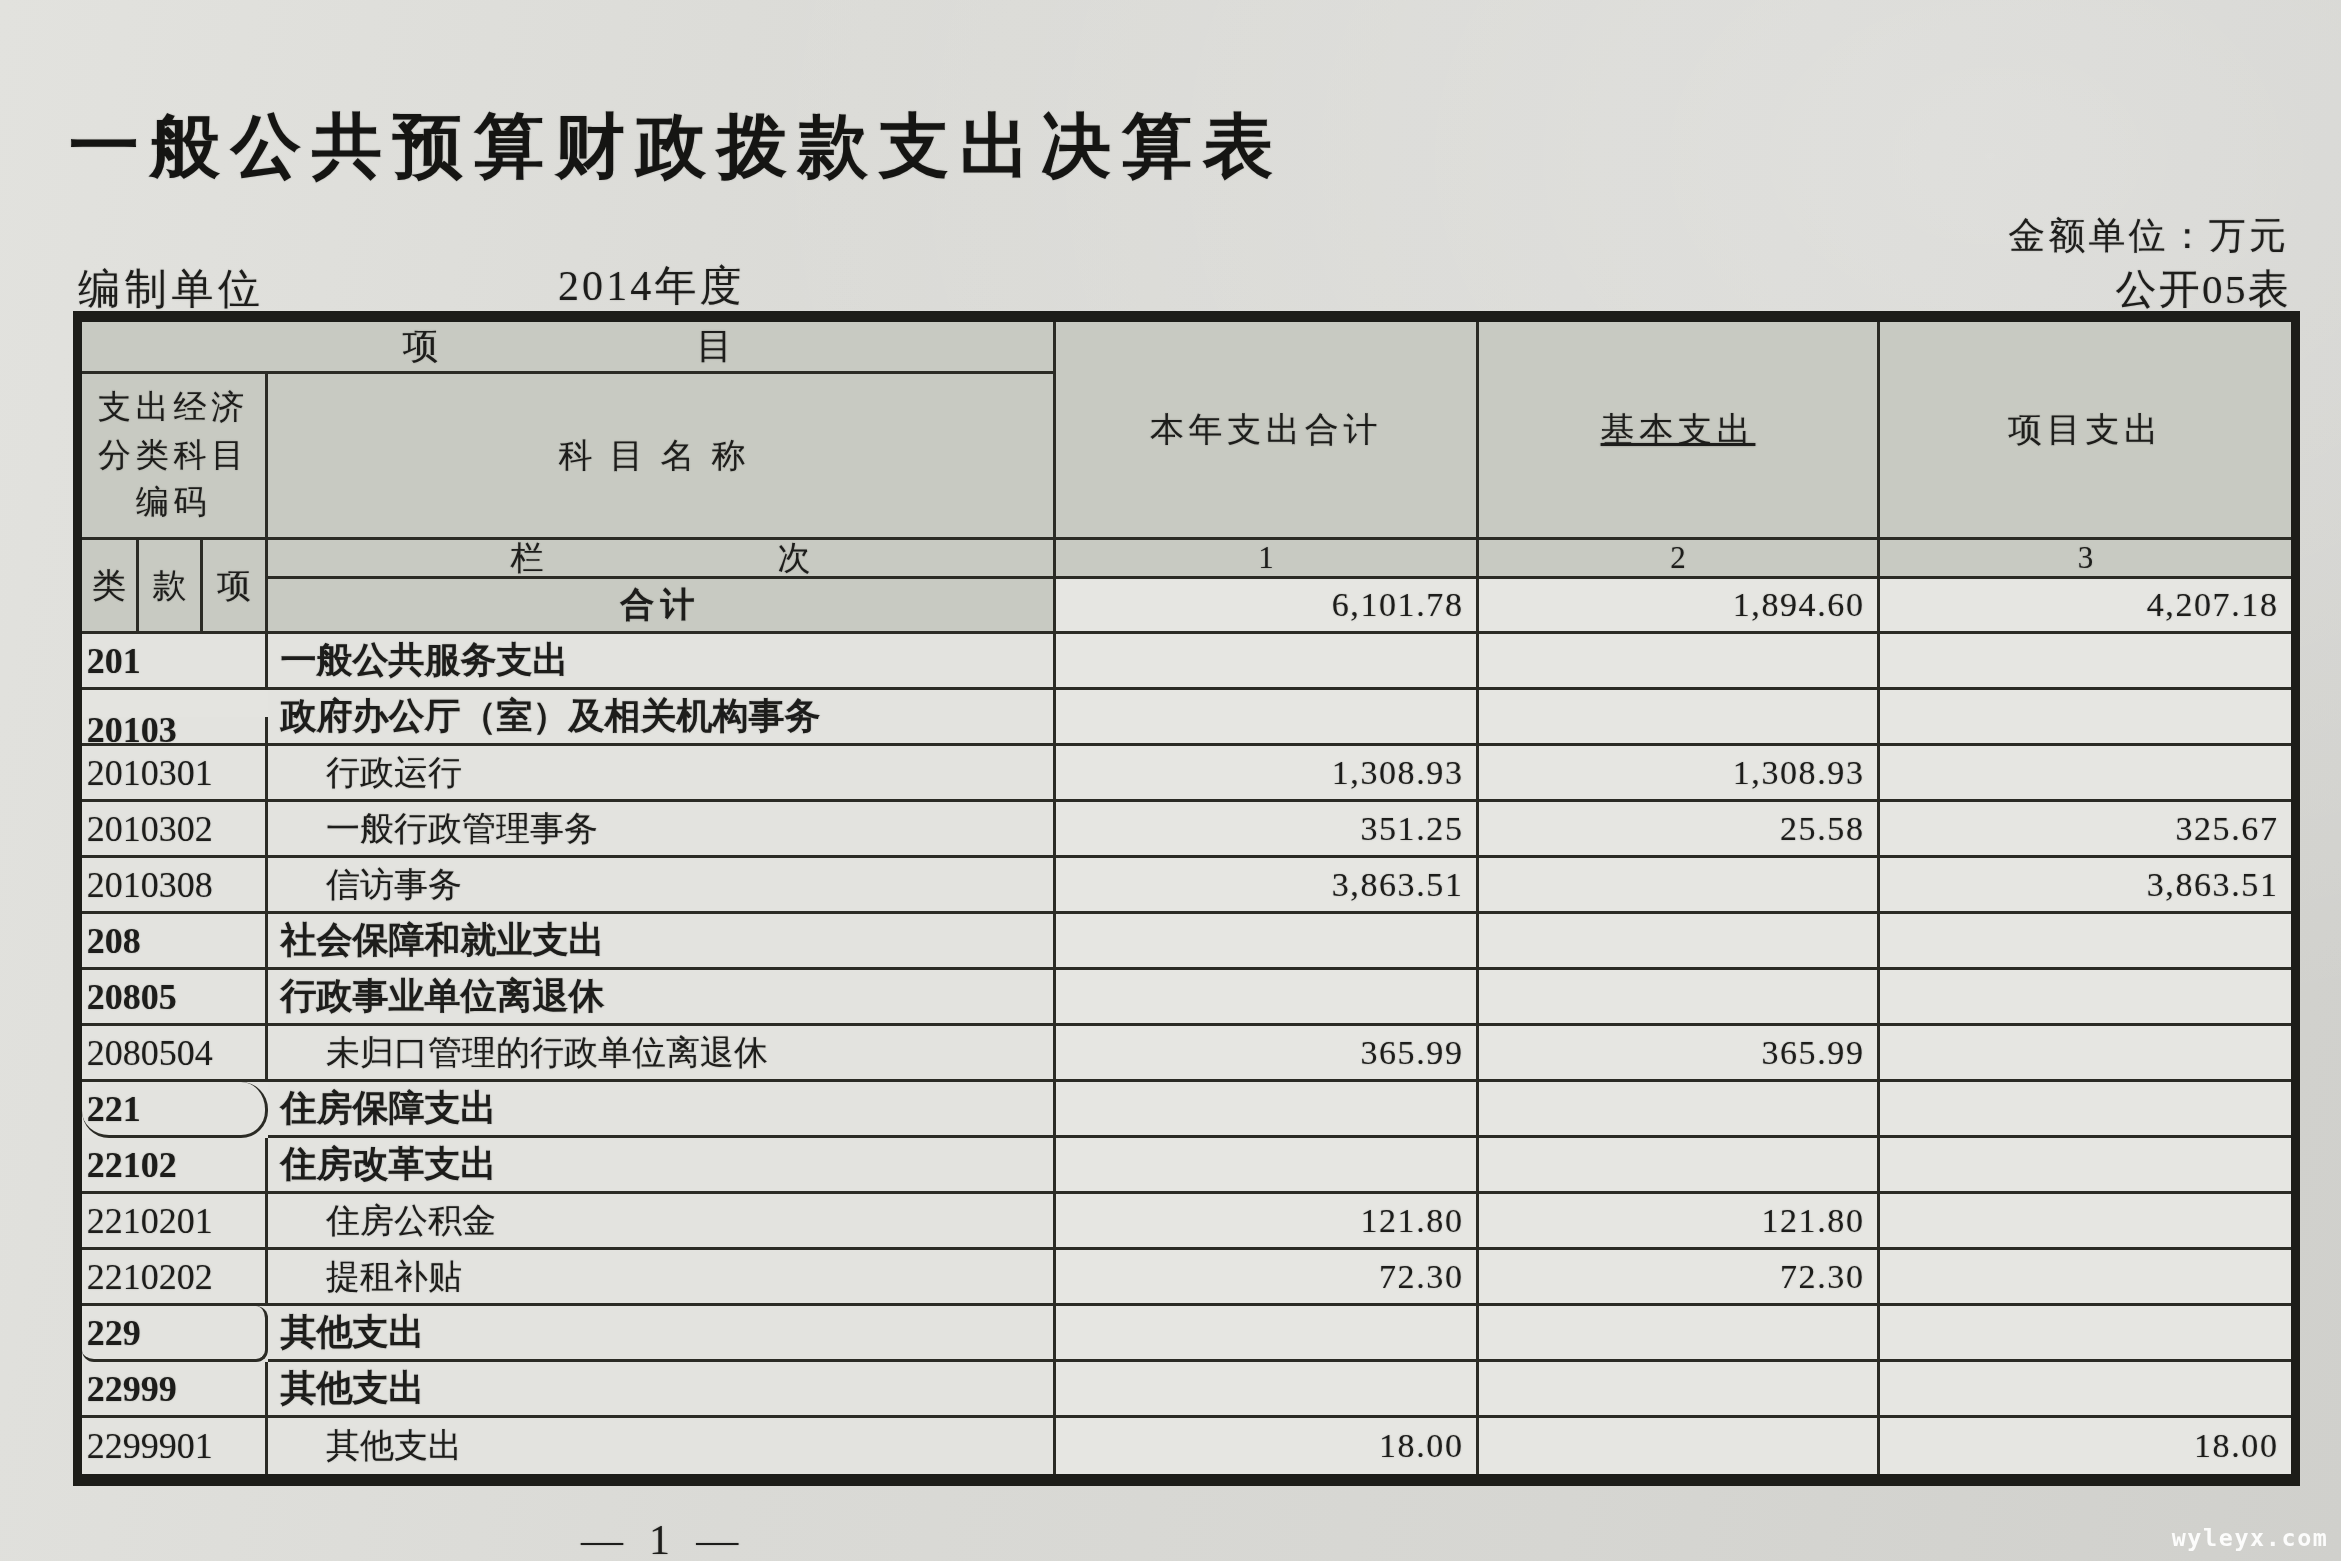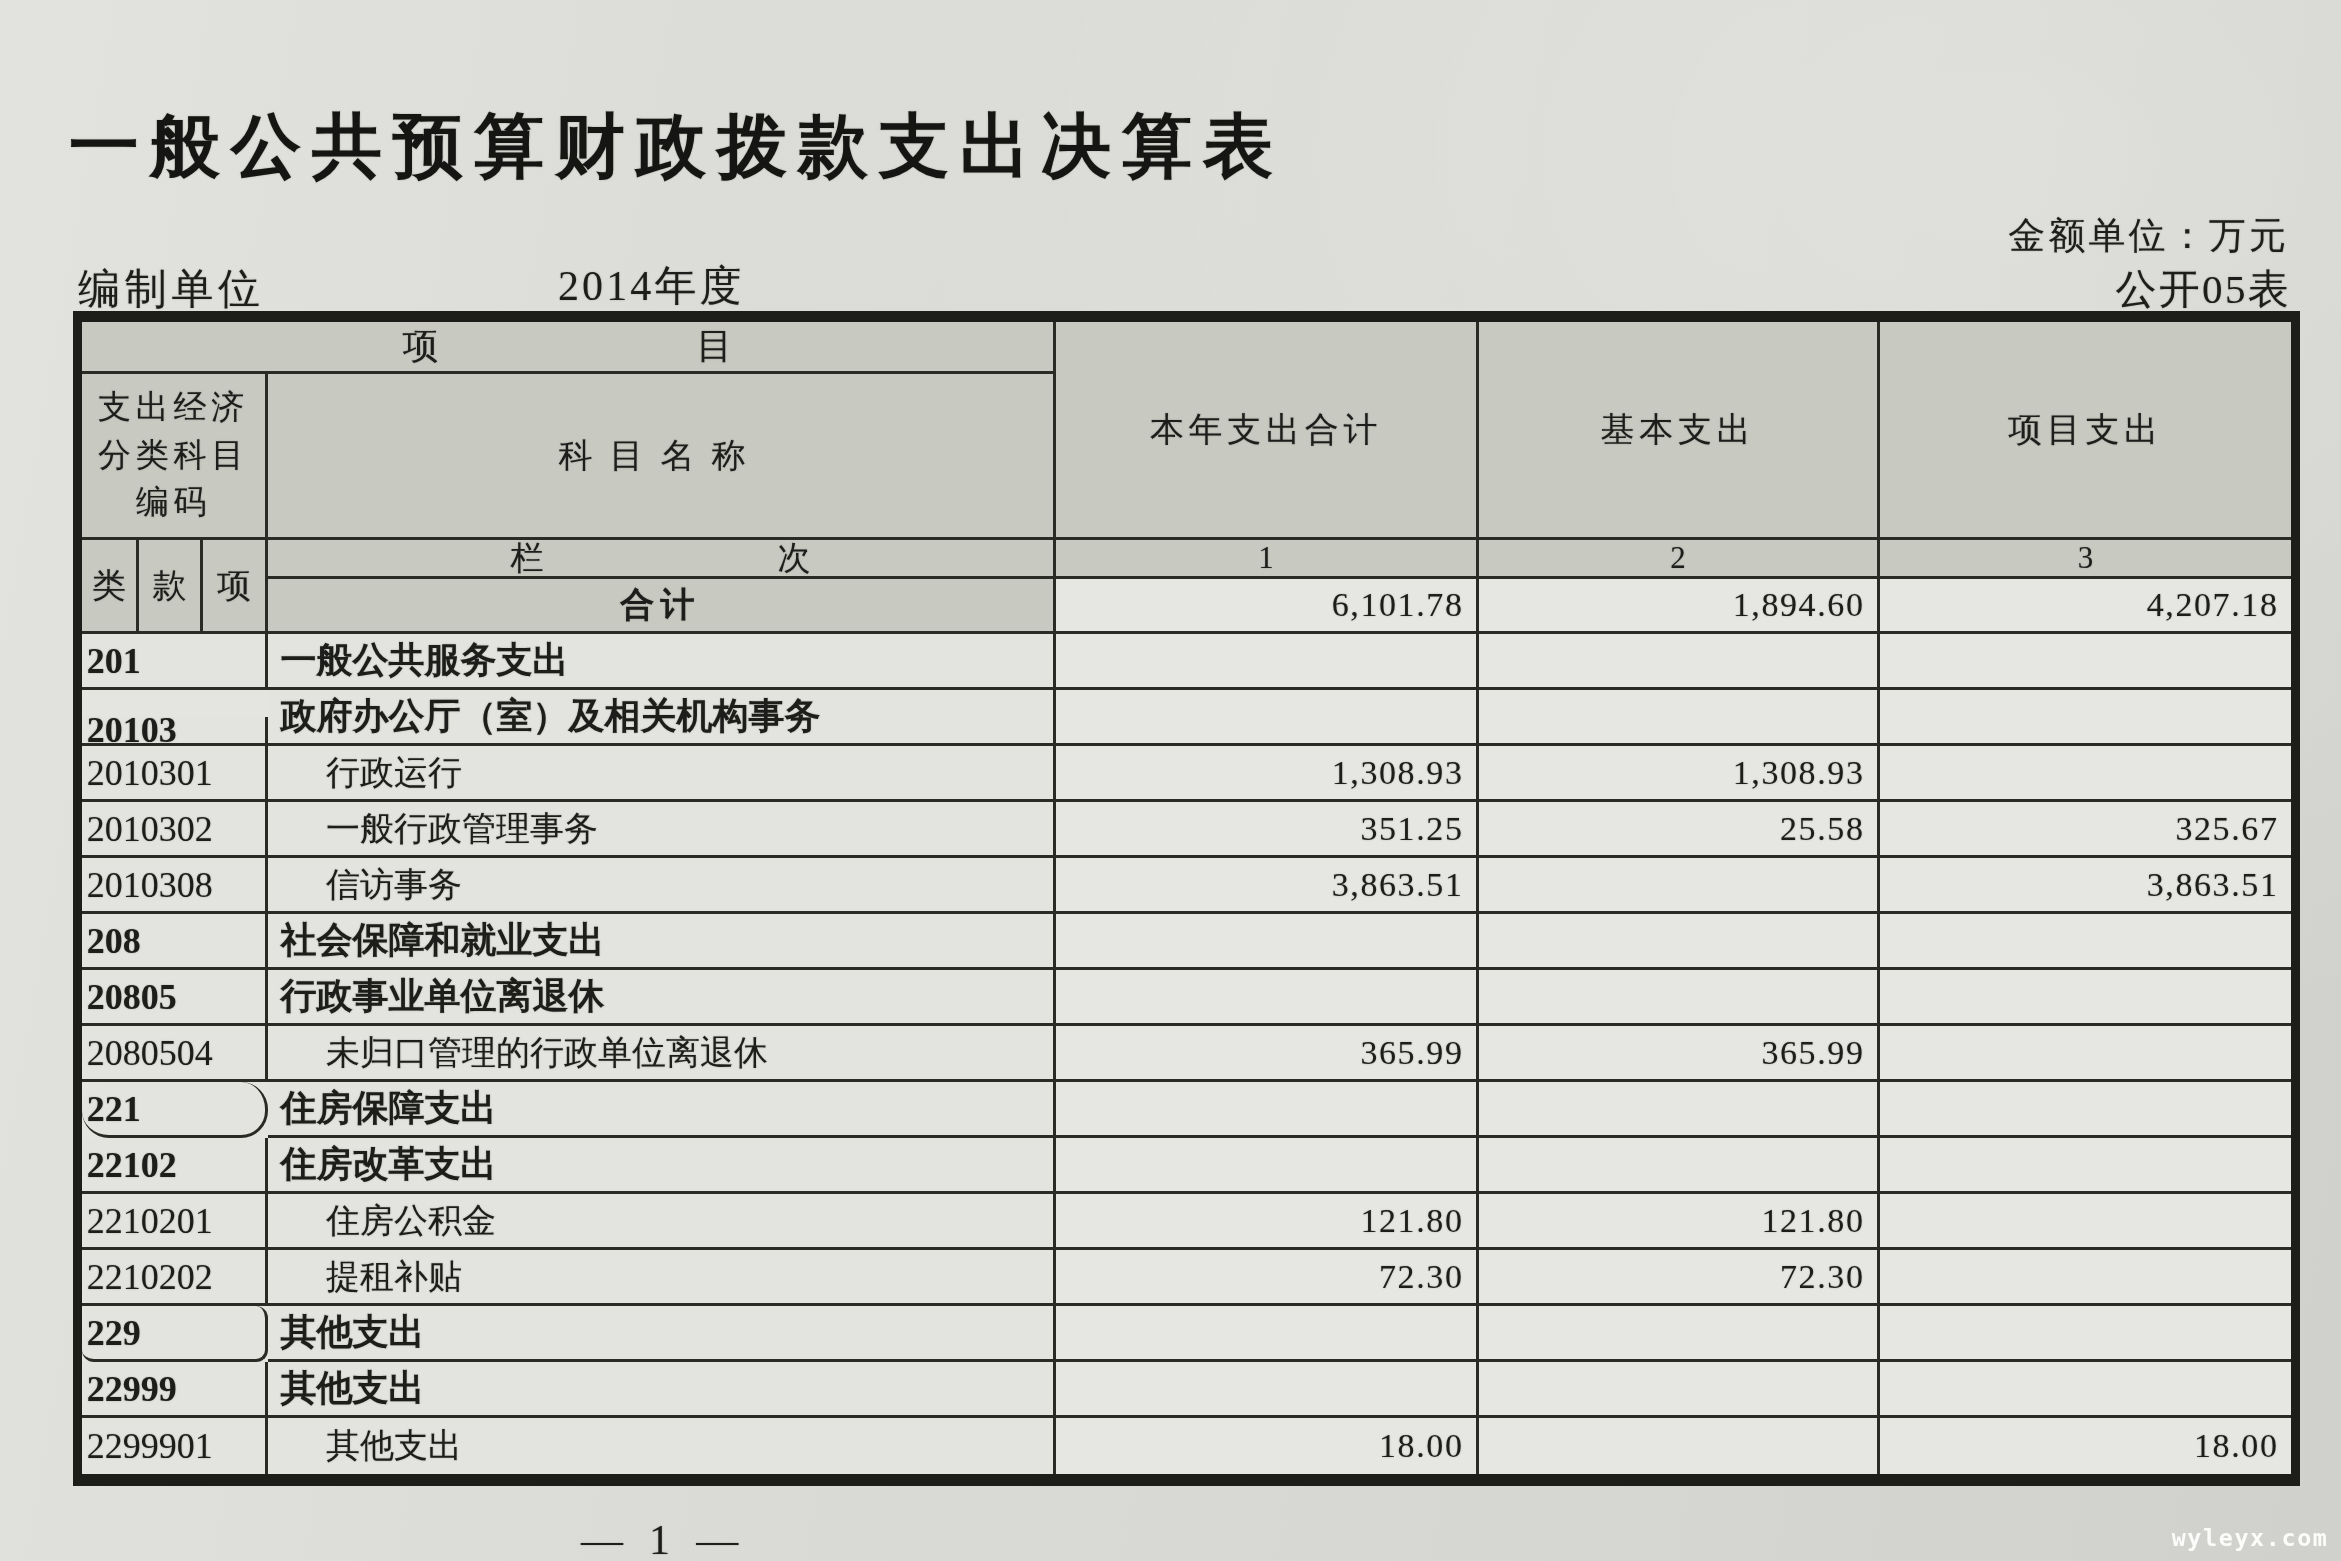--- a/index.html
+++ b/index.html
@@ -51,21 +51,21 @@
   .last-col{ border-right:none; }
   .last-row{ border-bottom:none; }
 
   .c-item{ grid-column:1/5; grid-row:1; font-size:36px; }
   .spread{ display:flex; justify-content:center; }
   .c-item .spread{ gap:258px; width:100%; }
   .c-code-header{ grid-column:1/4; grid-row:2; font-size:33px; letter-spacing:4.7px;
                   white-space:pre-line; line-height:1.45; justify-content:center; }
   .c-subject-header{ grid-column:4; grid-row:2; font-size:34px; letter-spacing:17px; }
   .c-vh1{ grid-column:5; grid-row:1/3; font-size:34px; letter-spacing:4.7px; }
-  .c-vh2{ grid-column:6; grid-row:1/3; font-size:34px; letter-spacing:4.7px; }
+  .c-vh2{ grid-column:6; grid-row:1/3; font-size:34px; letter-spacing:4.7px;text-decoration:underline; }
   .c-vh3{ grid-column:7; grid-row:1/3; font-size:34px; letter-spacing:4.7px; }
   .c-lei{ grid-column:1; grid-row:3/5; justify-content:center; }
   .c-kuan{ grid-column:2; grid-row:3/5; justify-content:center; }
   .c-xiang{ grid-column:3; grid-row:3/5; justify-content:center; }
   .c-rank{ grid-column:4; grid-row:3; font-size:33px; }
   .c-rank .spread{ gap:234px; width:100%; }
   .c-n1{ grid-column:5; grid-row:3; font-size:31px; }
   .c-n2{ grid-column:6; grid-row:3; font-size:31px; }
   .c-n3{ grid-column:7; grid-row:3; font-size:31px; }
   .c-total-label{ grid-column:4; grid-row:4; justify-content:center; font-weight:700; letter-spacing:6.2px; }

